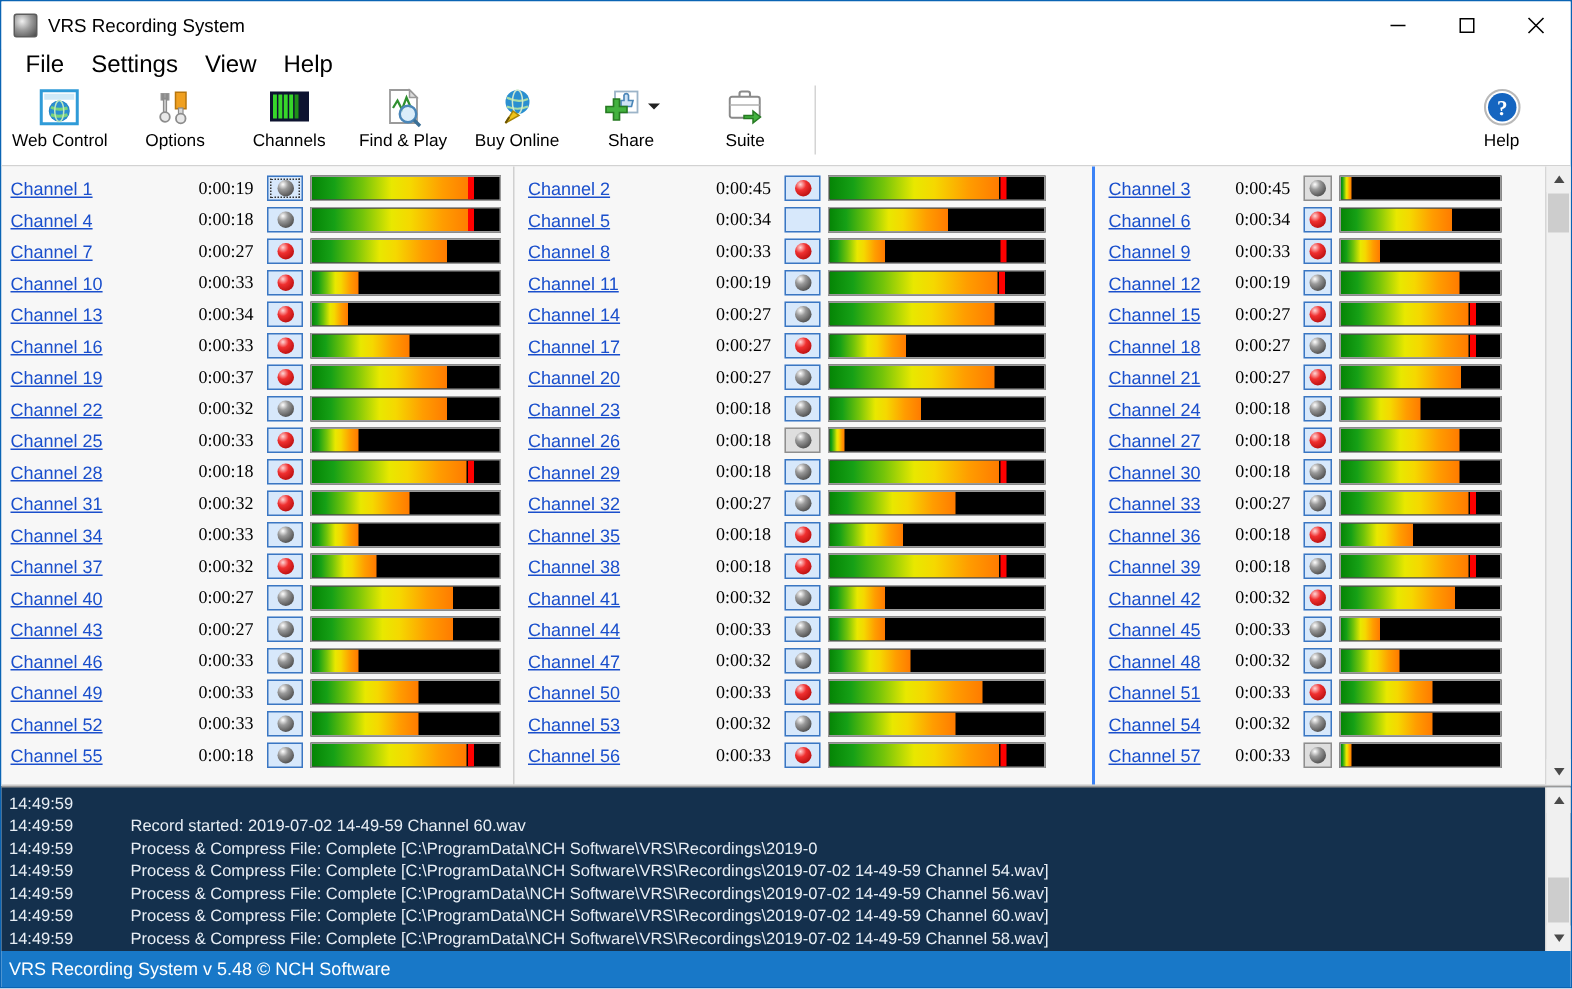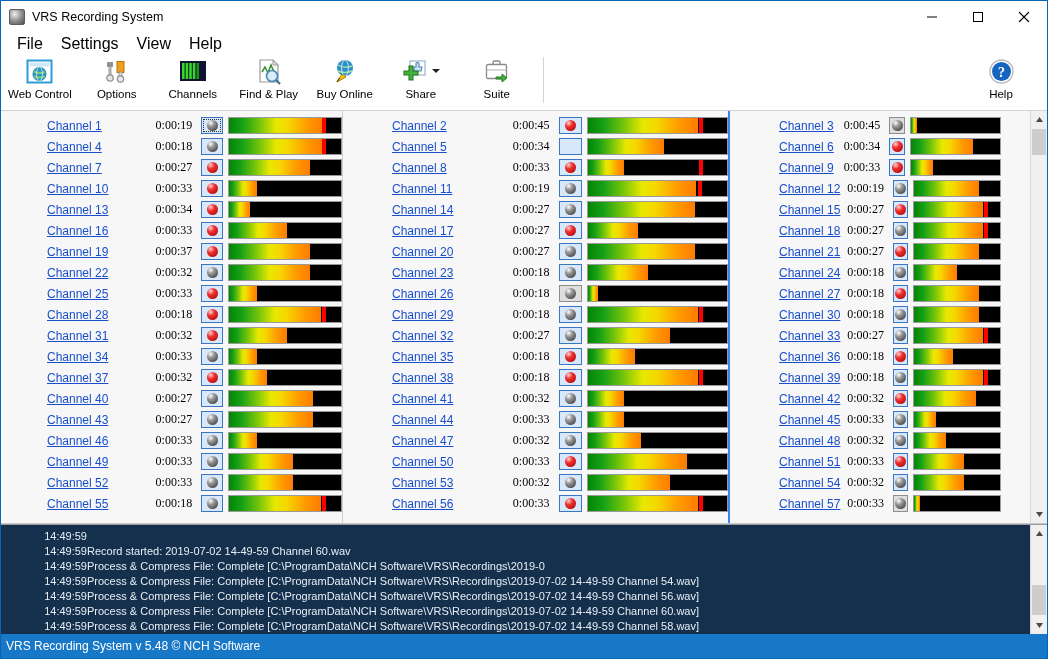--- a/index.html
+++ b/index.html
@@ -34,21 +34,21 @@
   .tool .ic{height:30px;display:flex;align-items:center;justify-content:center;position:relative;}
   .tool .lb{font-size:11.5px;margin-top:2px;color:#000;white-space:nowrap;}
   .tool-sep{width:1px;height:46px;background:#d4d4d4;margin:3px 8px 0 8px;}
   .tool-help{position:absolute;right:8px;top:0;}
   .caret{width:0;height:0;border-left:4px solid transparent;border-right:4px solid transparent;
          border-top:4px solid #222;margin-left:3px;align-self:center;}
 
   
   .chanwrap{position:relative;height:412px;background:#f7f7f7;border-bottom:1px solid #c8c8c8;}
   .cols{display:flex;height:412px;}
-  .col{position:relative;flex:0 0 auto;padding-top:4px;box-sizing:border-box;padding-left:40px;}
+  .col{position:relative;flex:0 0 auto;padding-top:4px;box-sizing:border-box;}
   .col.c1{width:341px;}
   .col.c2{width:386px;border-left:1px solid #d0d0d0;}
   .col.c3{width:273px;border-left:2px solid #3b82f6;}
   .row{height:21px;display:flex;align-items:center;}
   .cname{width:90px;padding-left:6px;font-size:12px;color:#1a4fcc;text-decoration:underline;
          white-space:nowrap;}
   .c2 .cname,.c3 .cname{padding-left:9px;}
   .ctime{width:72px;text-align:right;font-size:12px;color:#000;font-family:"Liberation Serif","DejaVu Serif",serif;}
   .recbtn{width:24px;height:17px;margin-left:9px;margin-right:5px;box-sizing:border-box;
           border:1px solid #3a76c2;background:#d7e8fb;display:flex;align-items:center;justify-content:center;}
@@ -65,21 +65,21 @@
   .fill{position:absolute;left:0;top:0;bottom:0;
         background:linear-gradient(to right,#058505 0%,#16a016 14%,#74c40a 32%,#e8e800 50%,
                                    #f5d800 62%,#ff9d00 82%,#ff7b00 100%);}
   .peak{position:absolute;top:0;bottom:0;width:4px;background:#ff0000;}
 
   
   .logwrap{position:relative;height:110px;background:#14304d;box-sizing:border-box;
            border-top:1px solid #9a9a9a;}
   .log{padding:3px 0 0 0;height:107px;overflow:hidden;}
   .logrow{display:flex;height:15px;align-items:center;color:#e8eef5;font-size:11px;}
-  .logtime{width:86px;padding-left:5px;box-sizing:border-box;text-align:right;}
+  .logtime{width:86px;padding-left:5px;box-sizing:border-box;}
   .logtext{white-space:nowrap;}
 
   
   .vscroll{position:absolute;right:0;top:0;bottom:0;width:17px;background:#f0f0f0;
            border-left:1px solid #d6d6d6;box-sizing:border-box;}
   .sbtn{height:17px;display:flex;align-items:center;justify-content:center;background:#f0f0f0;}
   .sbtn.bot{position:absolute;bottom:0;left:0;right:0;}
   .sthumb{position:absolute;left:1px;right:1px;background:#cdcdcd;}
 
   

